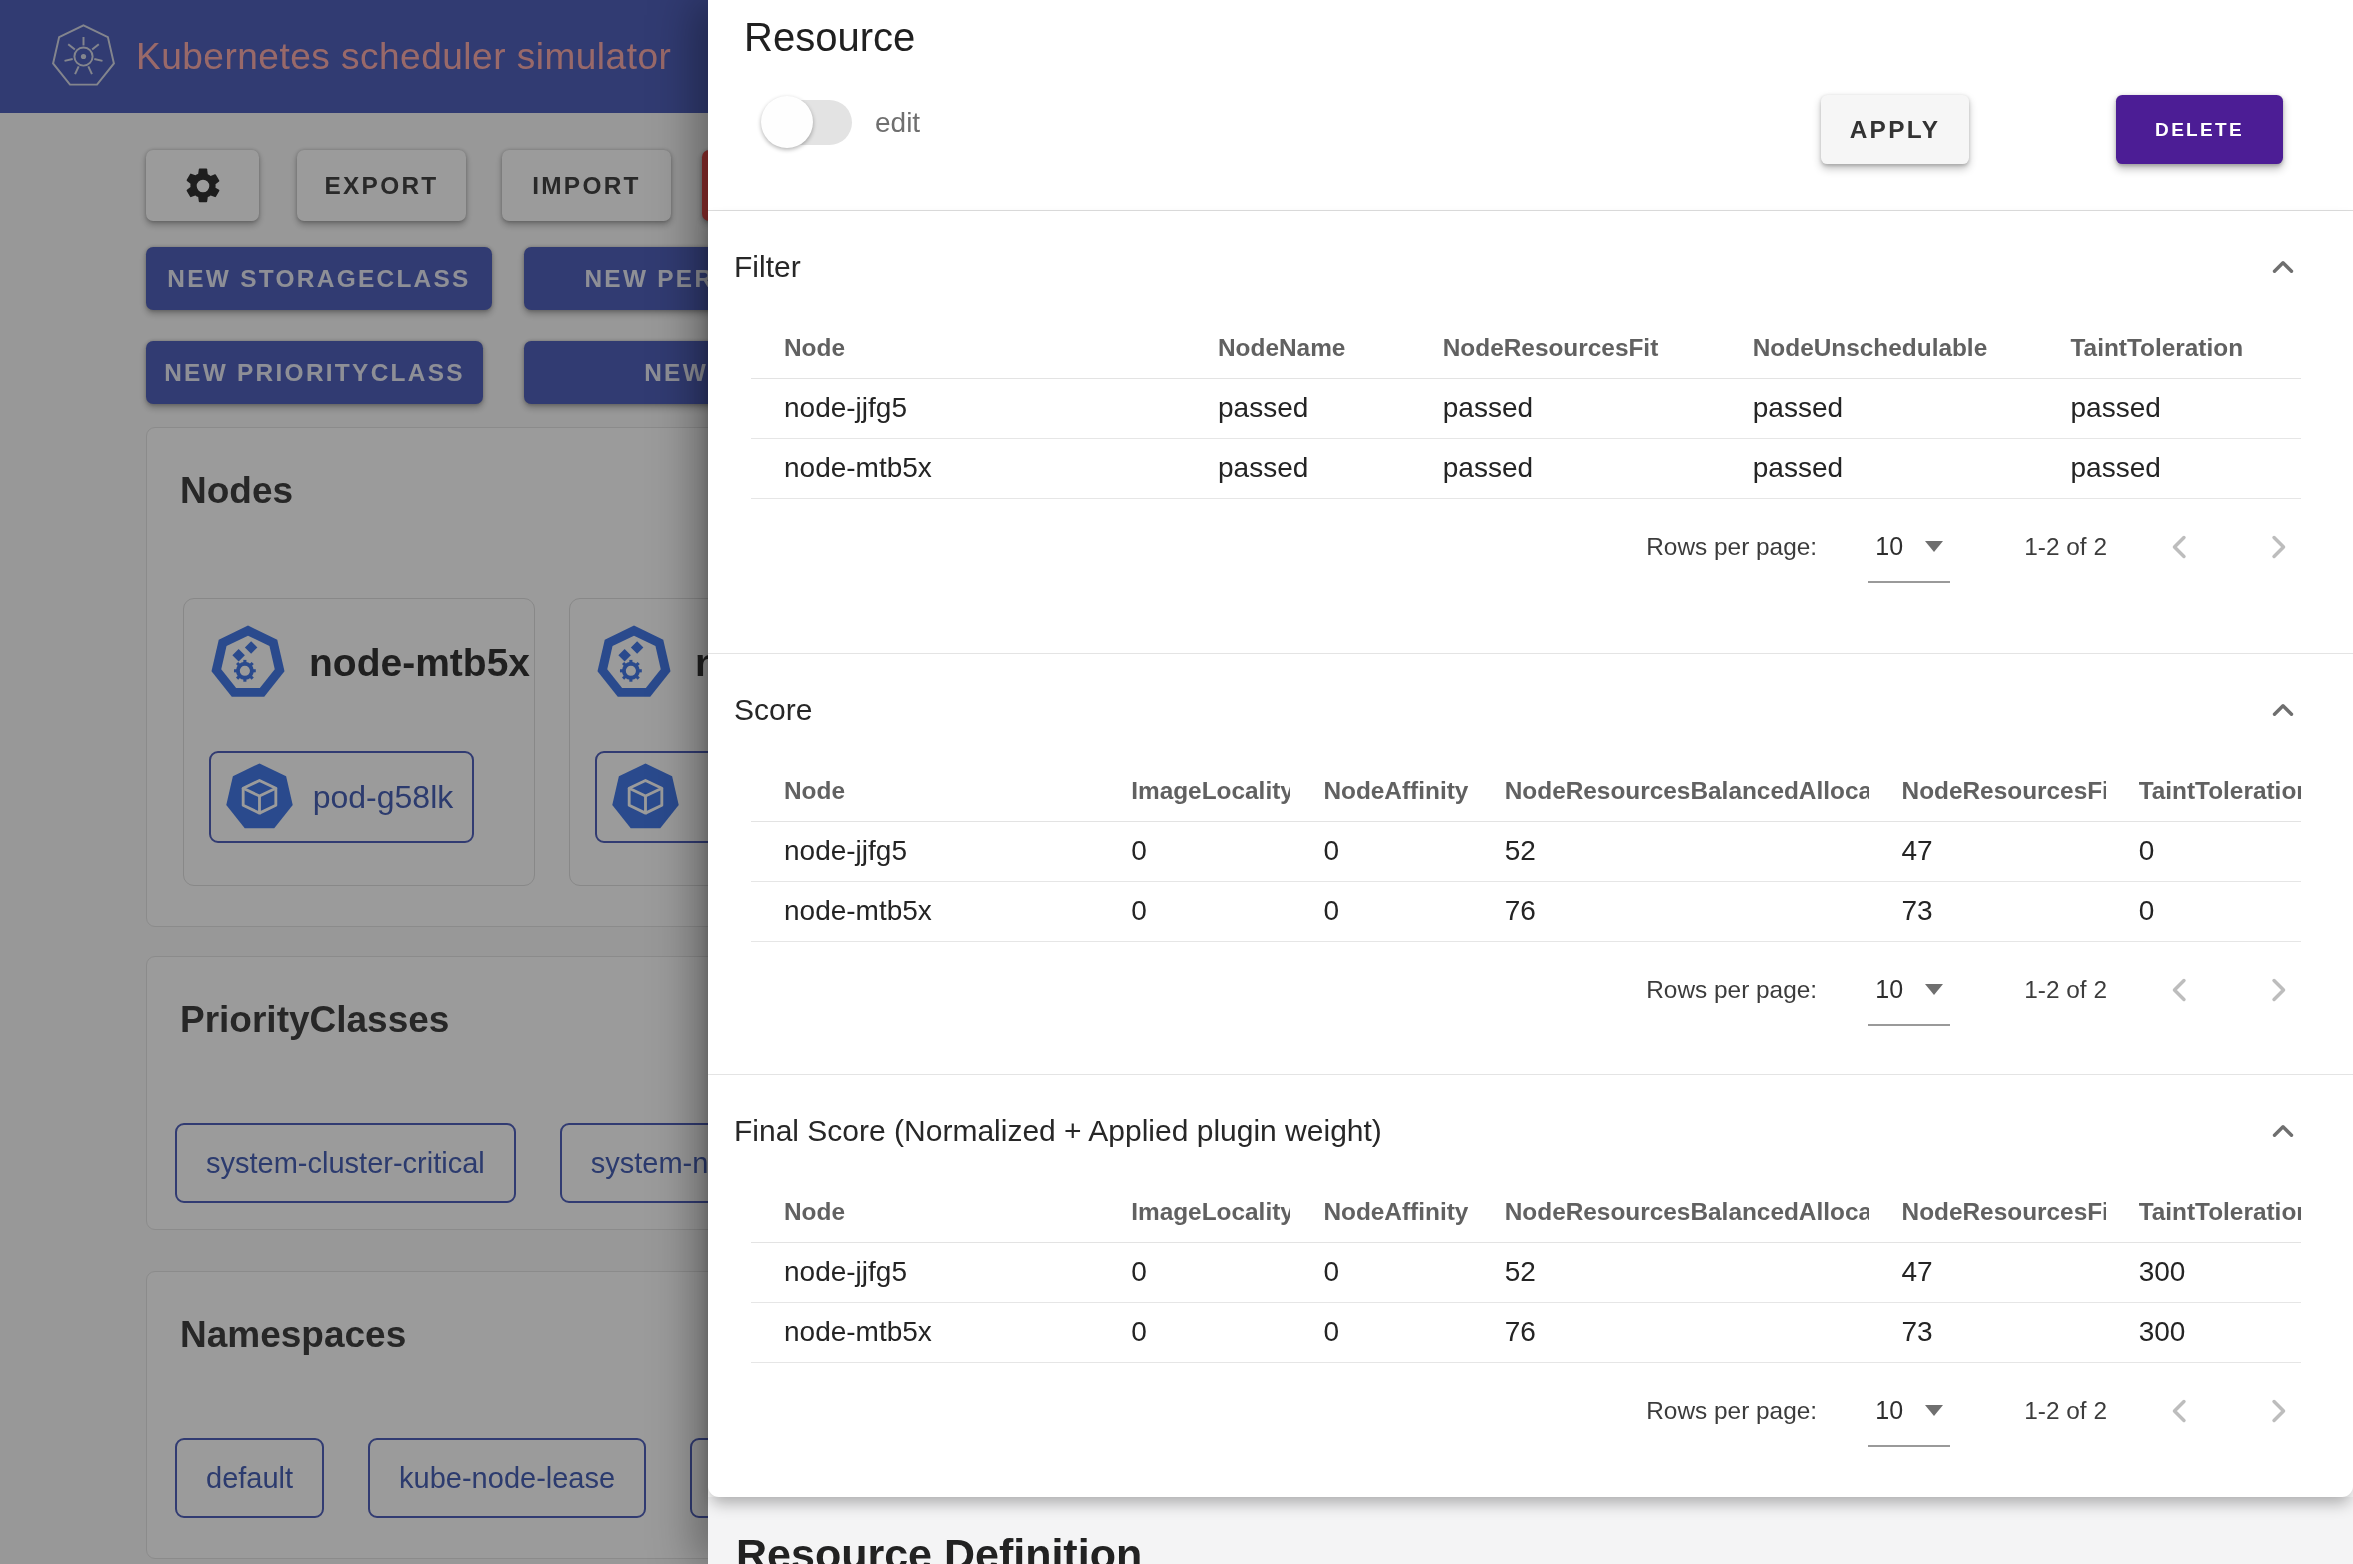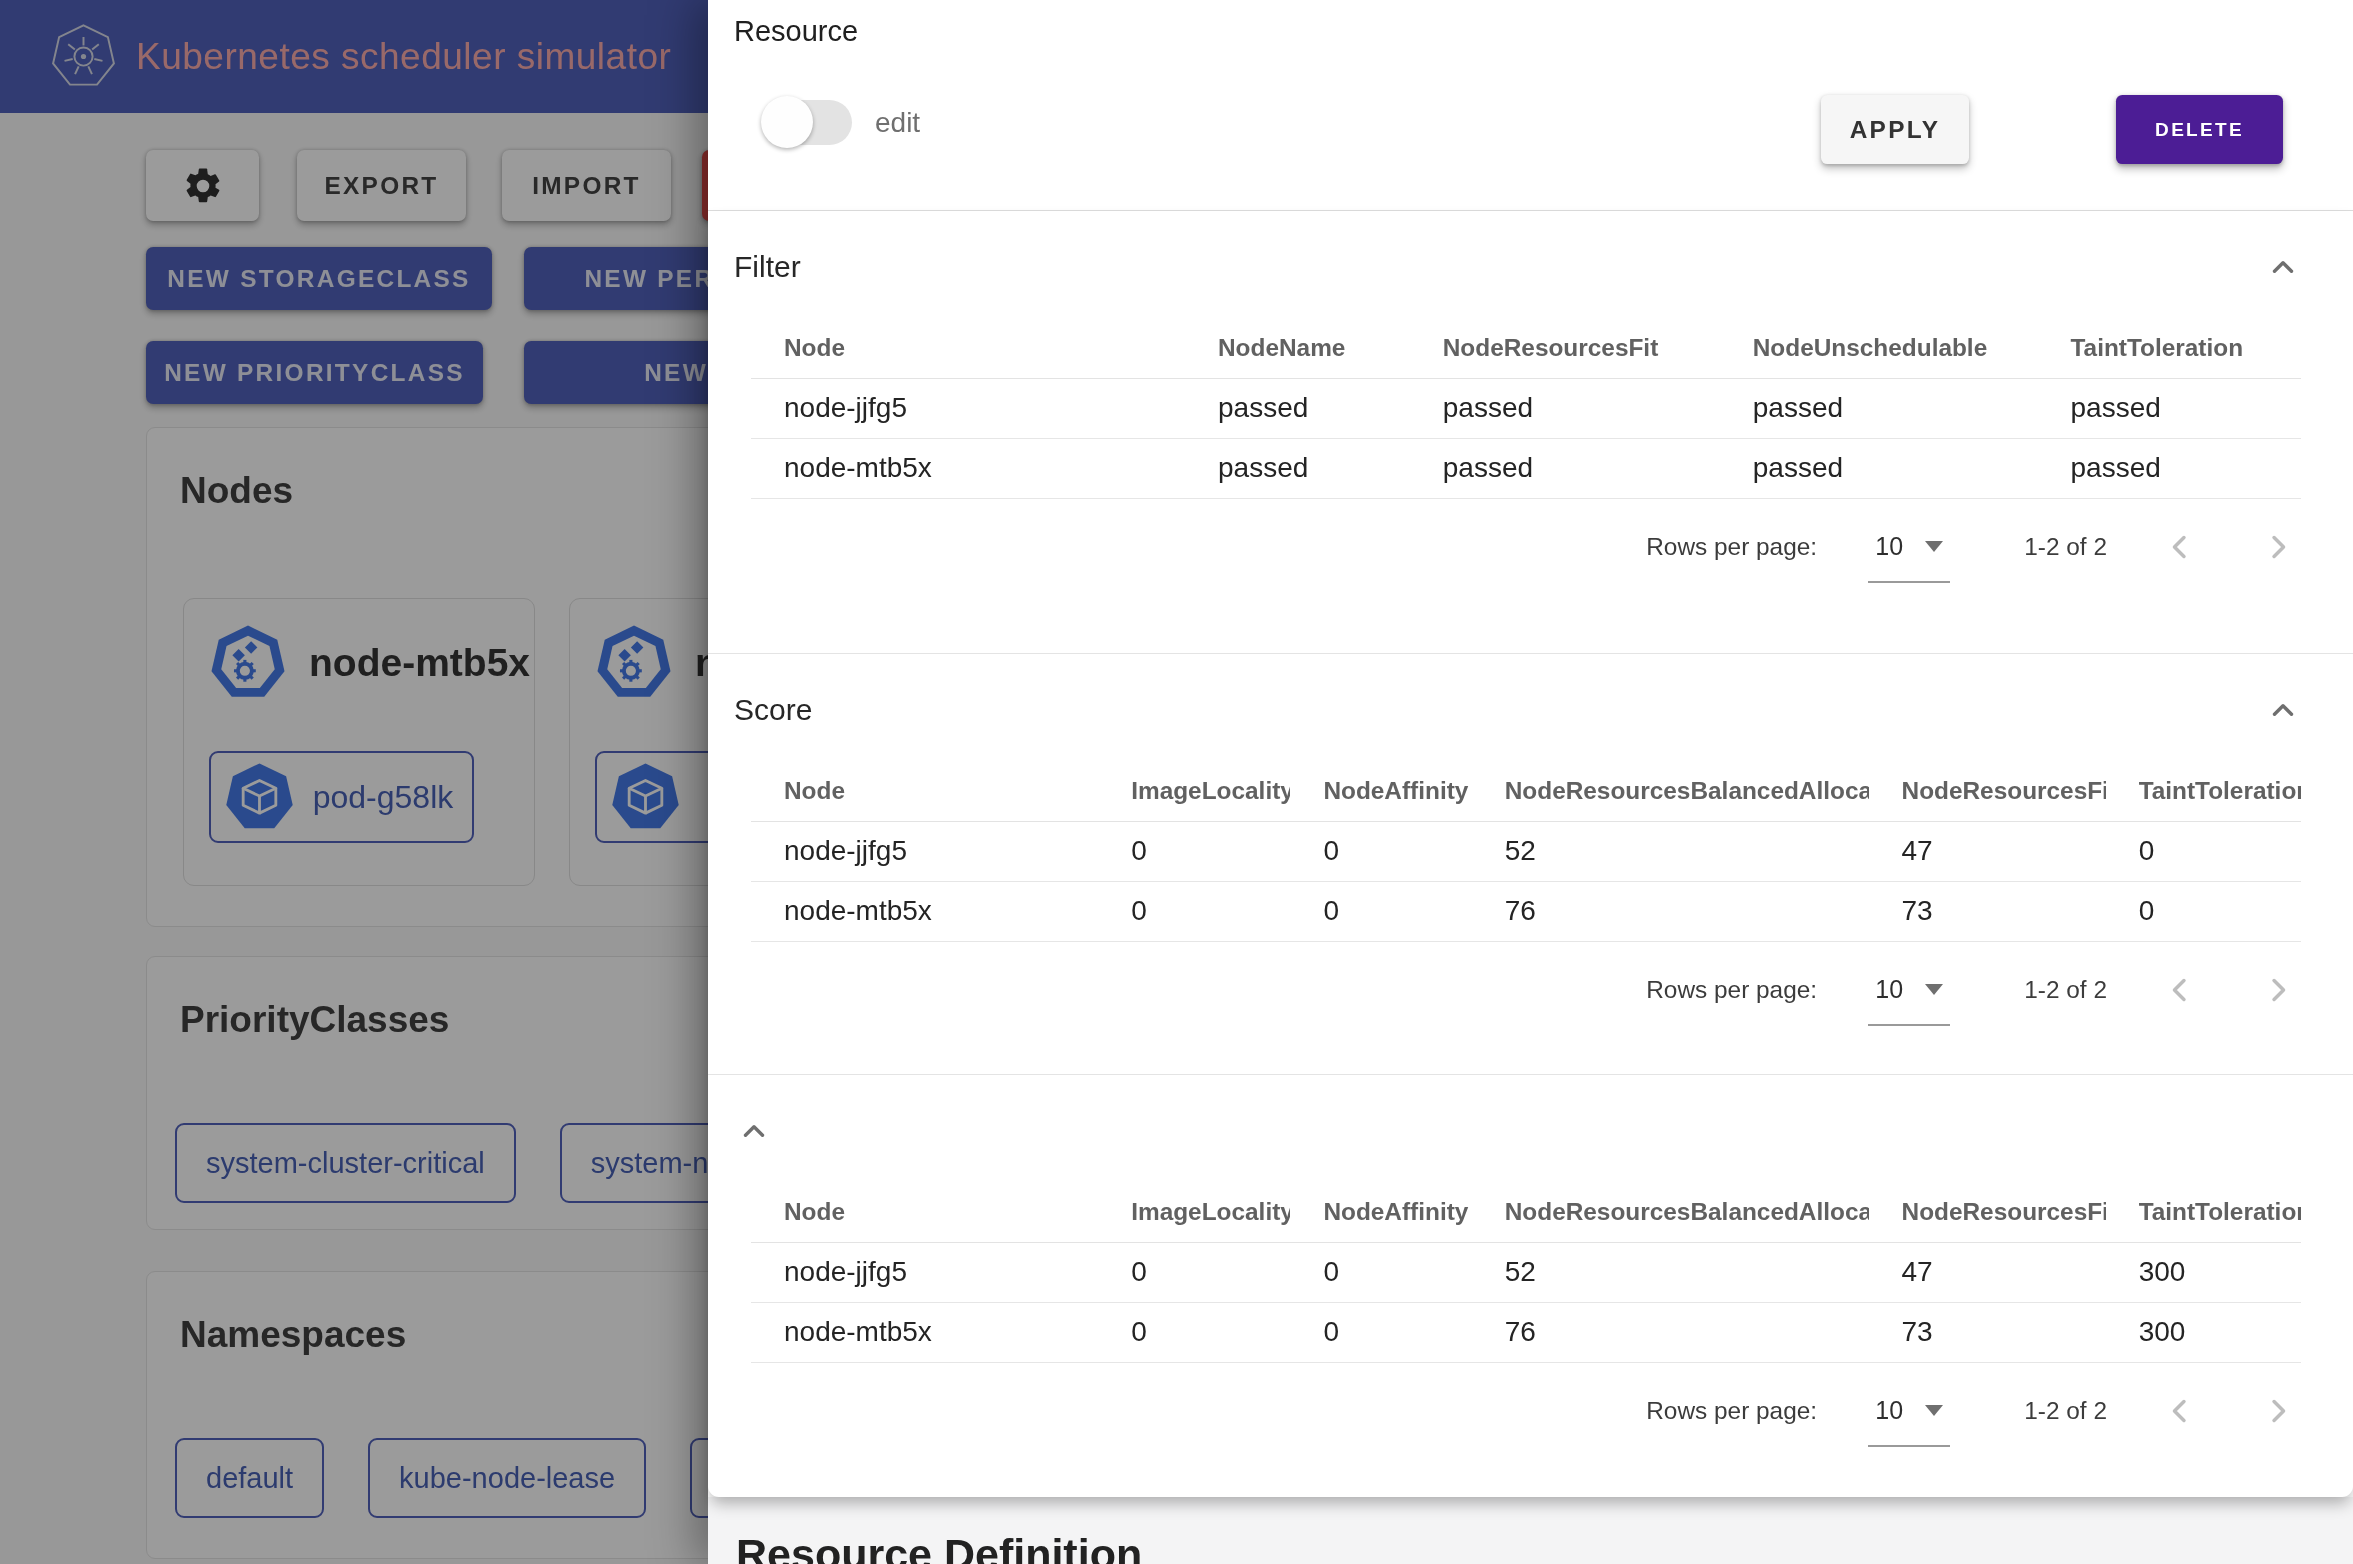--- a/index.html
+++ b/index.html
@@ -54,21 +54,21 @@
     background:transparent; color:#3550ae; font-size:29px; display:flex; align-items:center;
     cursor:pointer; white-space:nowrap; font-family:inherit; }
 
   
   .scrim { position:absolute; inset:0; background:rgba(33,33,33,0.45); }
 
   
   .drawer { position:absolute; left:708px; top:0; width:1645px; height:1565px; background:#ffffff;
     box-shadow:-12.7px 0 42px rgba(0,0,0,.34); display:flex; flex-direction:column; }
   .drawer-header { flex:none; height:211px; position:relative; border-bottom:1.8px solid #dcdcdc; background:#fff; }
-  .drawer-title { position:absolute; left:26px; top:14.5px; font-size:29px; font-weight:500; color:#202020; }
+  .drawer-title { position:absolute; left:36px; top:14.5px; font-size:40px; font-weight:500; color:#202020; }
   .switch { position:absolute; left:56px; top:100px; width:88px; height:45px; border-radius:22.6px;
     background:#e3e3e3; cursor:pointer; }
   .switch .thumb { position:absolute; left:-2.7px; top:-3.6px; width:52px; height:52px; border-radius:50%;
     background:#fefefe; box-shadow:0 1.8px 4.5px rgba(0,0,0,.3); }
   .switch-label { position:absolute; left:167px; top:107px; font-size:28px; color:#6f6f6f; }
   .btn-apply { position:absolute; left:1113px; top:95px; width:148px; height:69px;
     background:#f6f6f6; border:none; border-radius:6.3px; font-family:inherit;
     font-size:24.4px; font-weight:700; letter-spacing:2.3px; color:#333;
     box-shadow:0 4.5px 9px rgba(0,0,0,.22), 0 1.8px 3.6px rgba(0,0,0,.18); cursor:pointer; }
   .btn-delete { position:absolute; left:1408px; top:95px; width:167px; height:69px;
@@ -405,20 +405,21 @@
           <svg width="38" height="38" viewBox="0 0 24 24" fill="none" stroke="#bdbdbd" stroke-width="2.2" stroke-linecap="round" stroke-linejoin="round">
             <polyline points="9.5,6 15.5,12 9.5,18"></polyline>
           </svg>
         </span>
       </span>
     </div>
   </section>
 
   <section class="psec psec-h-final">
     <div class="psec-head">
+      <span class="psec-title">Final Score (Normalized + Applied plugin weight)</span>
       <span class="chev-btn">
         <span>
           <svg width="34" height="34" viewBox="0 0 24 24" fill="none" stroke="#6f6f6f" stroke-width="2.4" stroke-linecap="round" stroke-linejoin="round">
             <polyline points="6,15 12,9 18,15"></polyline>
           </svg>
         </span>
       </span>
     </div>
     <table class="ptable">
       <colgroup>

